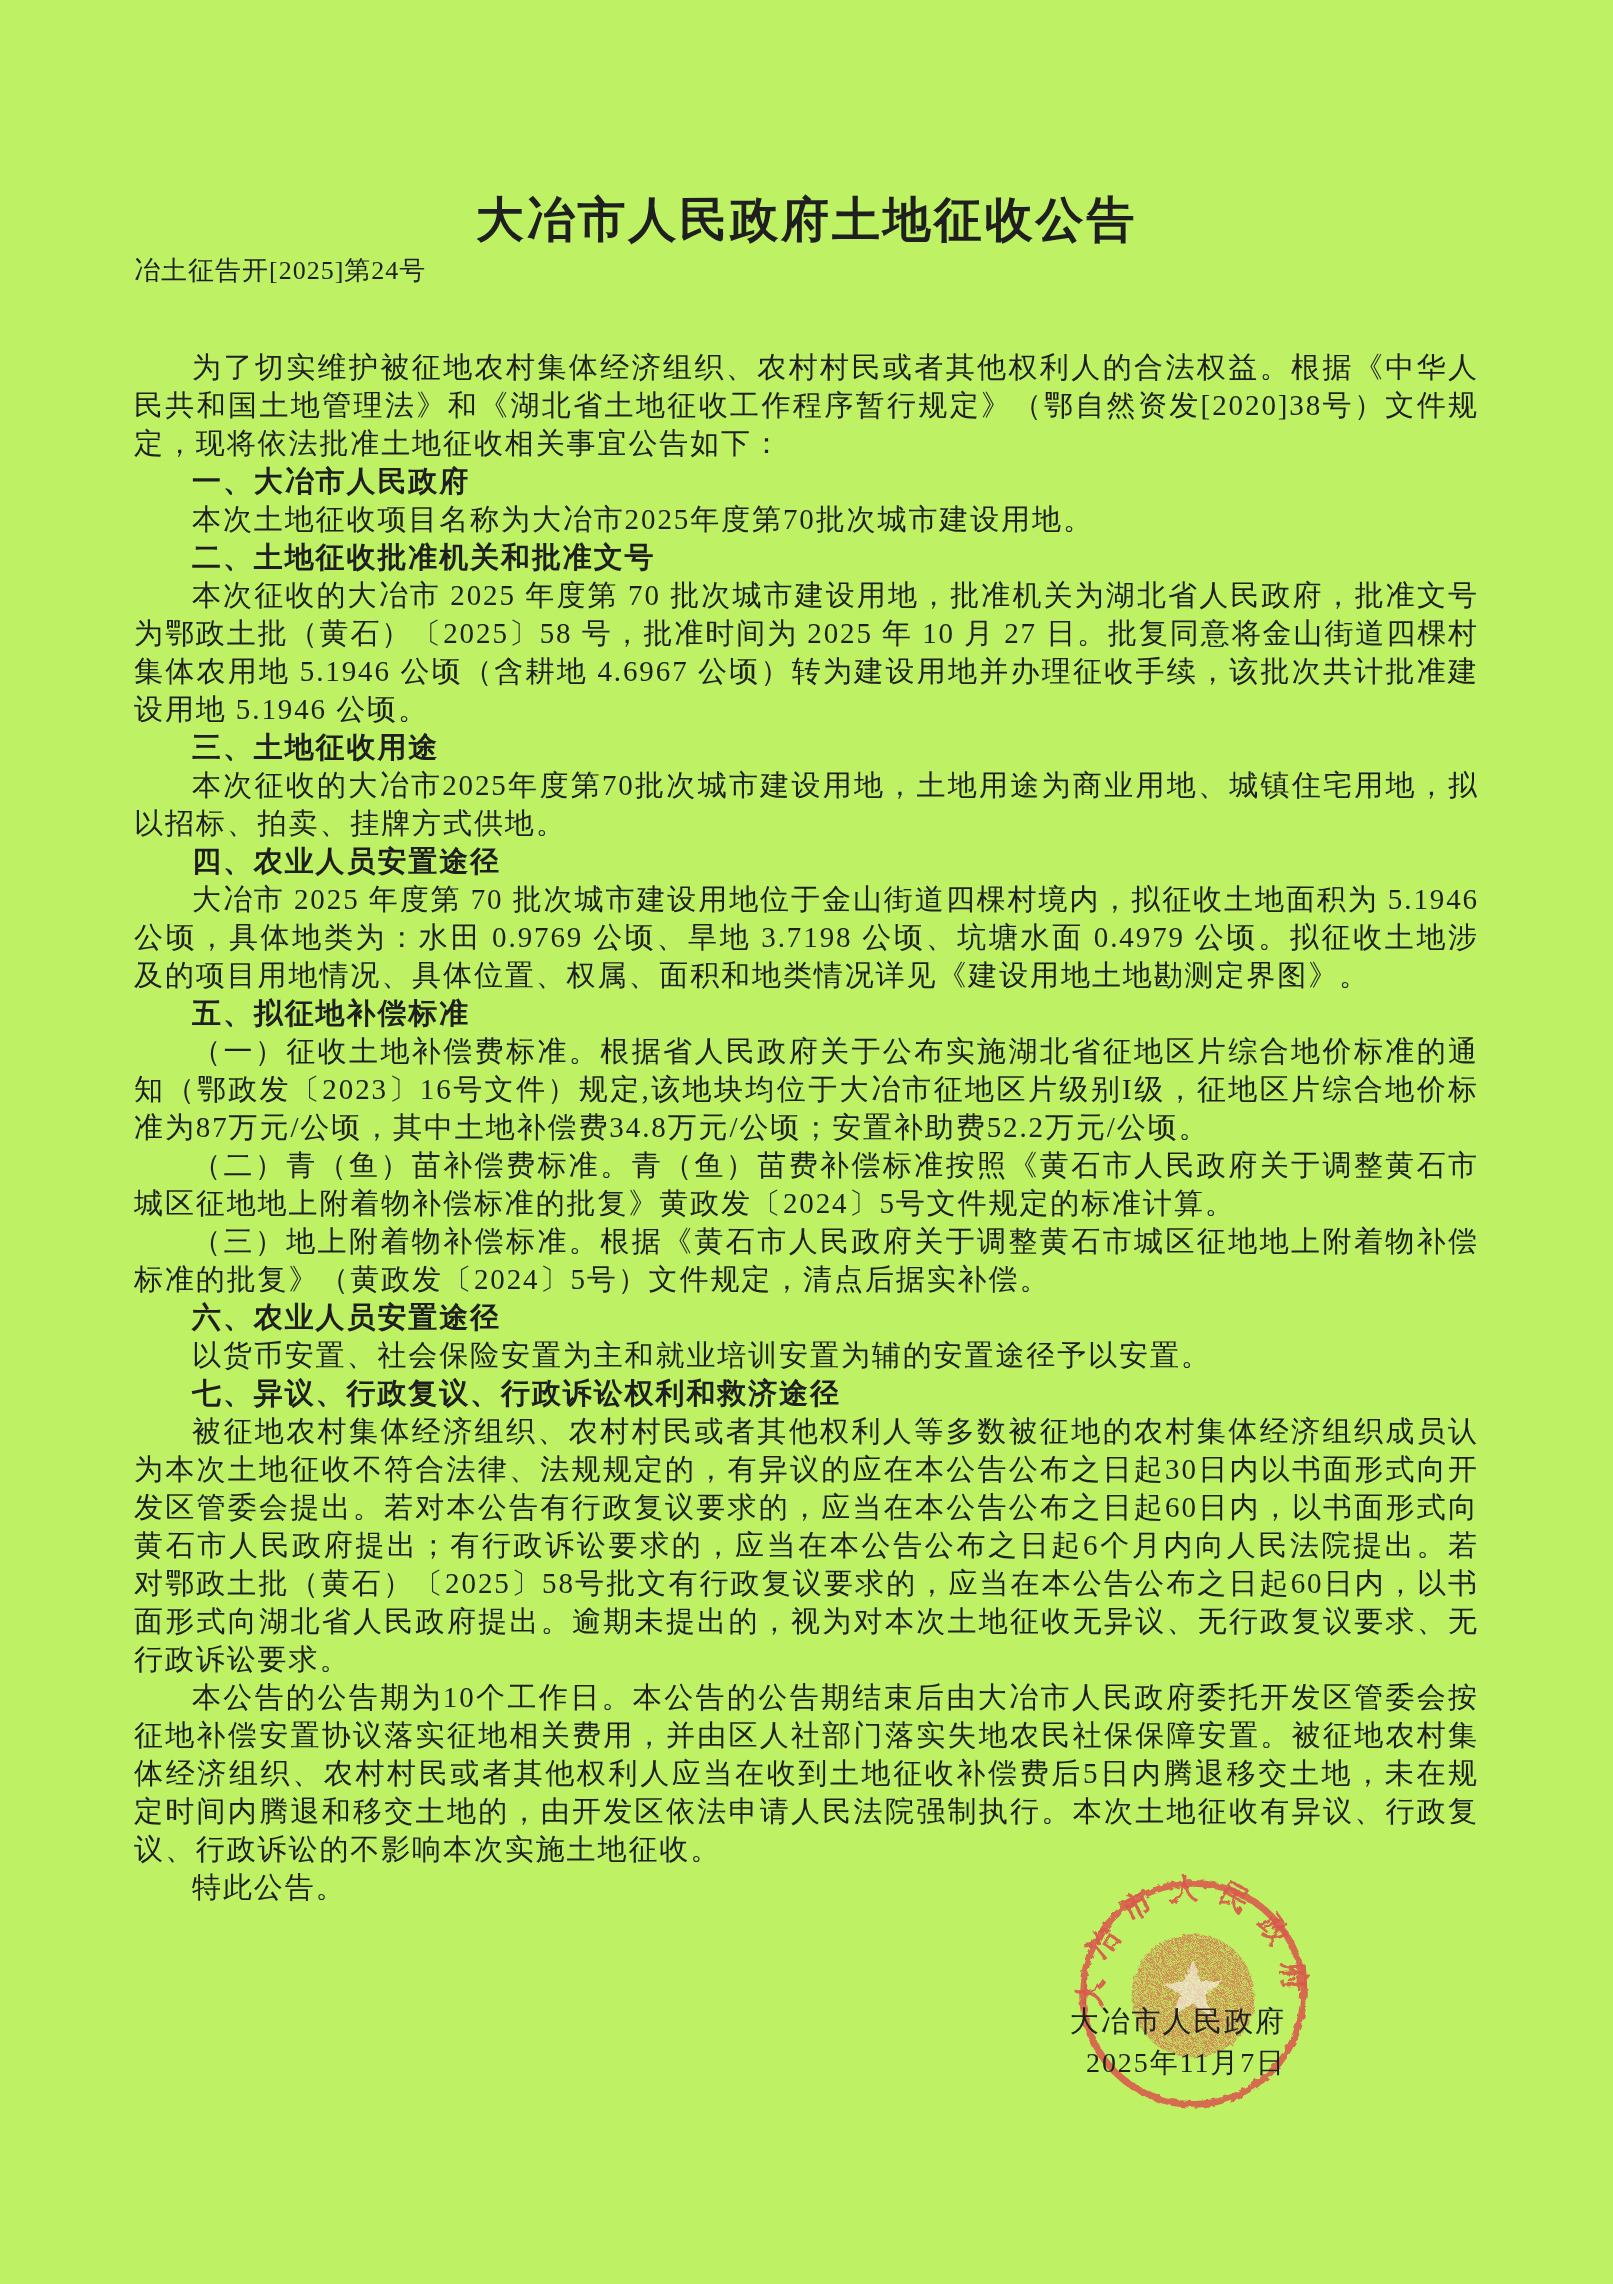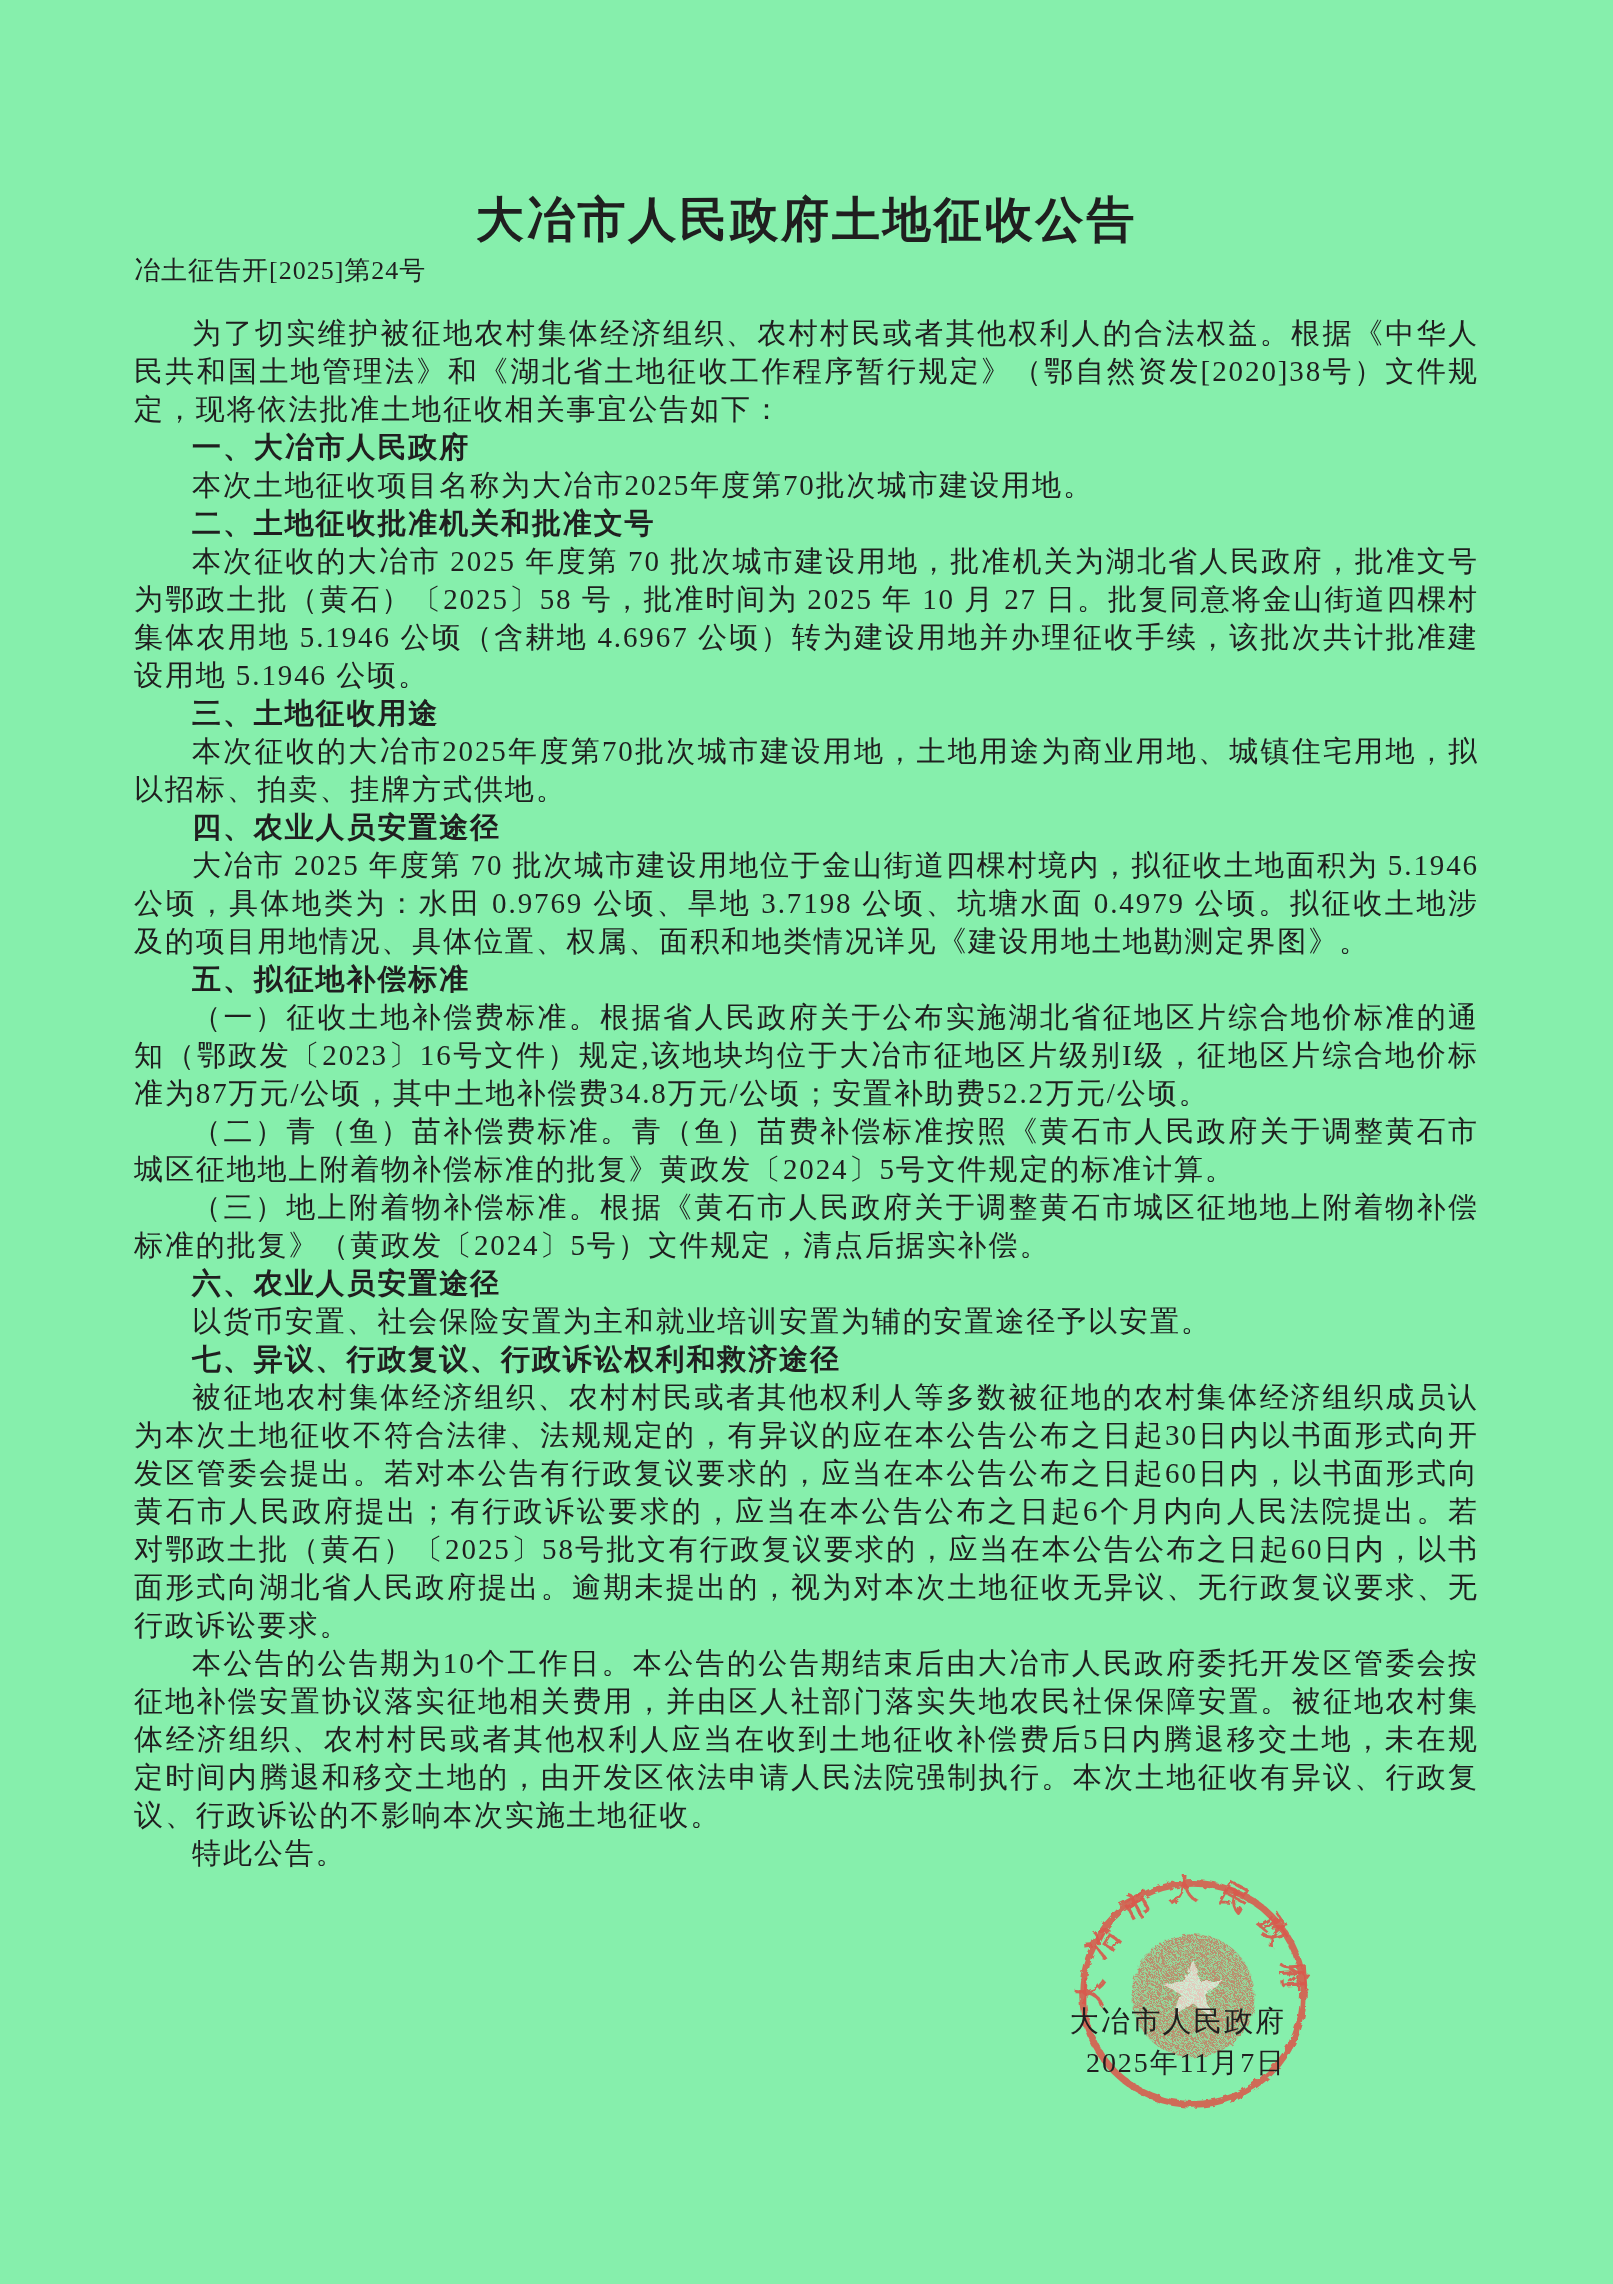--- a/index.html
+++ b/index.html
@@ -1,21 +1,21 @@
 <!DOCTYPE html>
 <html lang="zh"><head>
 <meta charset="utf-8">
 <style>
   html,body { margin:0; padding:0; background:#888; }
   .page {
     position: relative;
     width: 1614px;
     height: 2285px;
     margin: 0 auto;
-    background: #86efac;
+    background: #bef264;
     overflow: hidden;
     color: #1f1f1f;
     font-family: "Liberation Serif", "DejaVu Serif", serif;
   }
   .content {
     position: absolute;
     left: 134px;
     top: 194px;
     width: 1345px;
   }
@@ -29,21 +29,21 @@
     font-family: "Liberation Serif", "DejaVu Serif", serif;
   }
   .doc-number {
     margin: 9.6px 0 0 0;
     text-align: left;
     font-size: 26px;
     line-height: 29px;
     letter-spacing: 1px;
   }
   .body-text {
-    margin-top: 29px;
+    margin-top: 63px;
     font-size: 29px;
     line-height: 38px;
     letter-spacing: 1.9px;
     text-align: justify;
     text-justify: inter-ideograph;
   }
   .body-text p {
     margin: 0;
     text-indent: 2em;
   }

